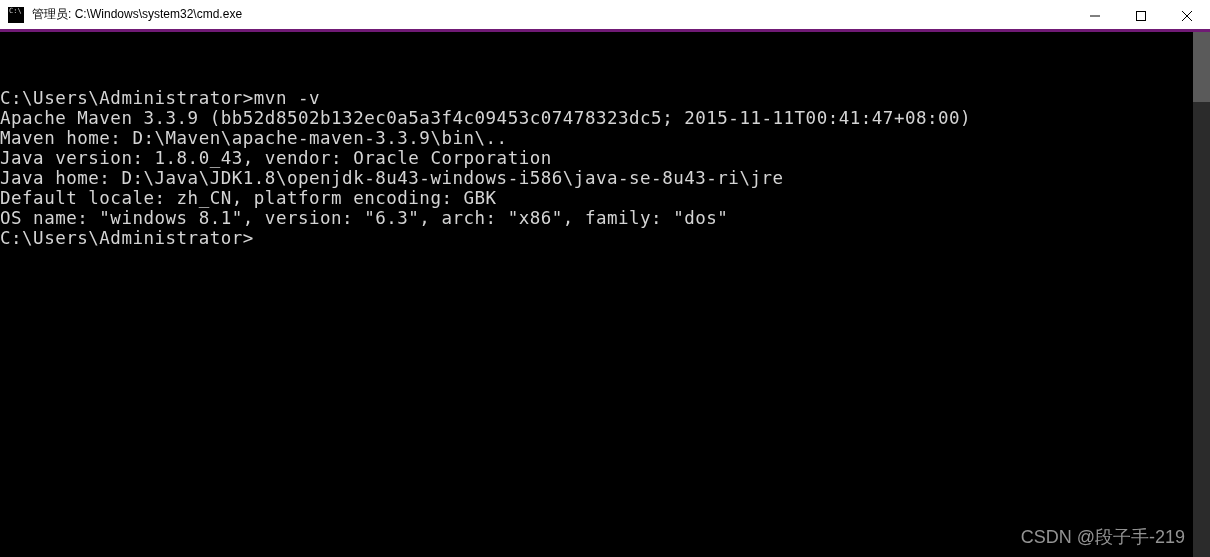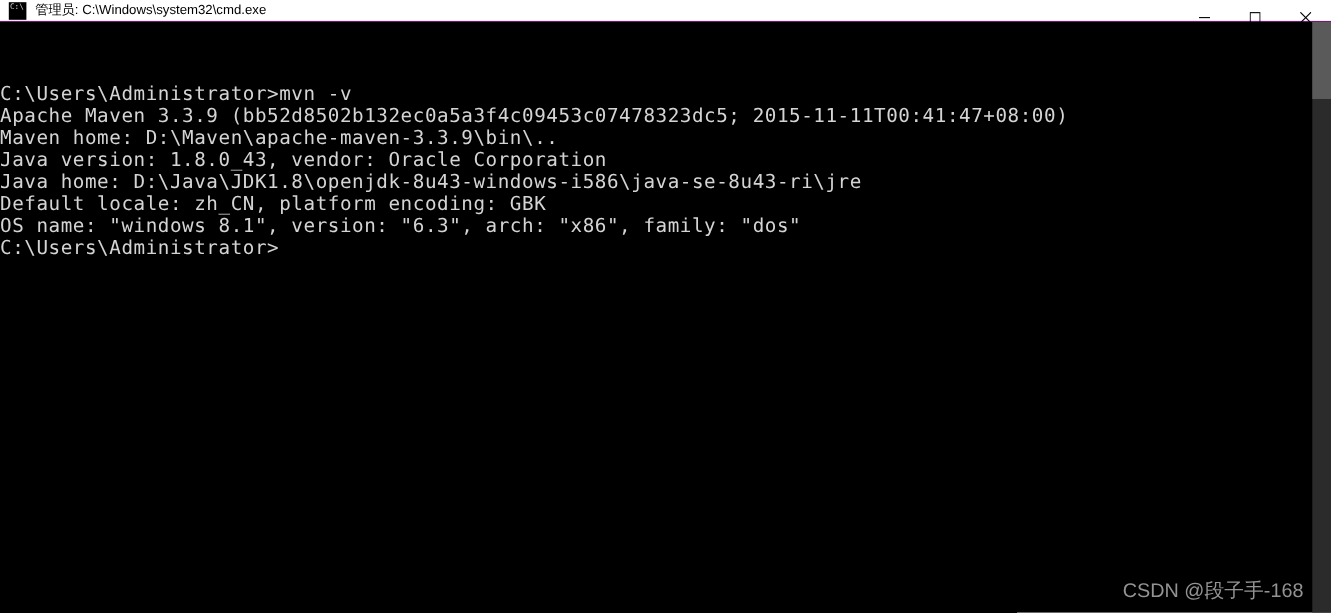--- a/index.html
+++ b/index.html
@@ -17,26 +17,26 @@
     }
     .window {
       width: 1210px;
       height: 557px;
       background: #ffffff;
       display: flex;
       flex-direction: column;
       position: relative;
     }
     .titlebar {
-      height: 20px;
+      height: 32px;
       background: #ffffff;
       display: flex;
       align-items: center;
       justify-content: space-between;
-      border-bottom: 1px solid #701a75;
+      border-bottom: 3px solid #701a75;
     }
     .titlebar-left {
       display: flex;
       align-items: center;
       padding-left: 8px;
       gap: 8px;
     }
     .app-icon {
       width: 16px;
       height: 16px;
@@ -146,14 +146,14 @@
           </svg>
       </button>
     </div>
   </div>
   <div class="terminal-area">
     <div class="terminal-content"><span class="terminal-line">C:\Users\Administrator&gt;mvn -v</span><span class="terminal-line">Apache Maven 3.3.9 (bb52d8502b132ec0a5a3f4c09453c07478323dc5; 2015-11-11T00:41:47+08:00)</span><span class="terminal-line">Maven home: D:\Maven\apache-maven-3.3.9\bin\..</span><span class="terminal-line">Java version: 1.8.0_43, vendor: Oracle Corporation</span><span class="terminal-line">Java home: D:\Java\JDK1.8\openjdk-8u43-windows-i586\java-se-8u43-ri\jre</span><span class="terminal-line">Default locale: zh_CN, platform encoding: GBK</span><span class="terminal-line">OS name: "windows 8.1", version: "6.3", arch: "x86", family: "dos"</span><span class="terminal-line"></span><span class="terminal-line">C:\Users\Administrator&gt;</span></div>
     <div class="scrollbar">
       <div class="scrollbar-thumb"></div>
     </div>
   </div>
-  <div class="watermark">CSDN @段子手-168</div>
+  <div class="watermark">CSDN @段子手-219</div>
 </div>
 
 </body></html>

